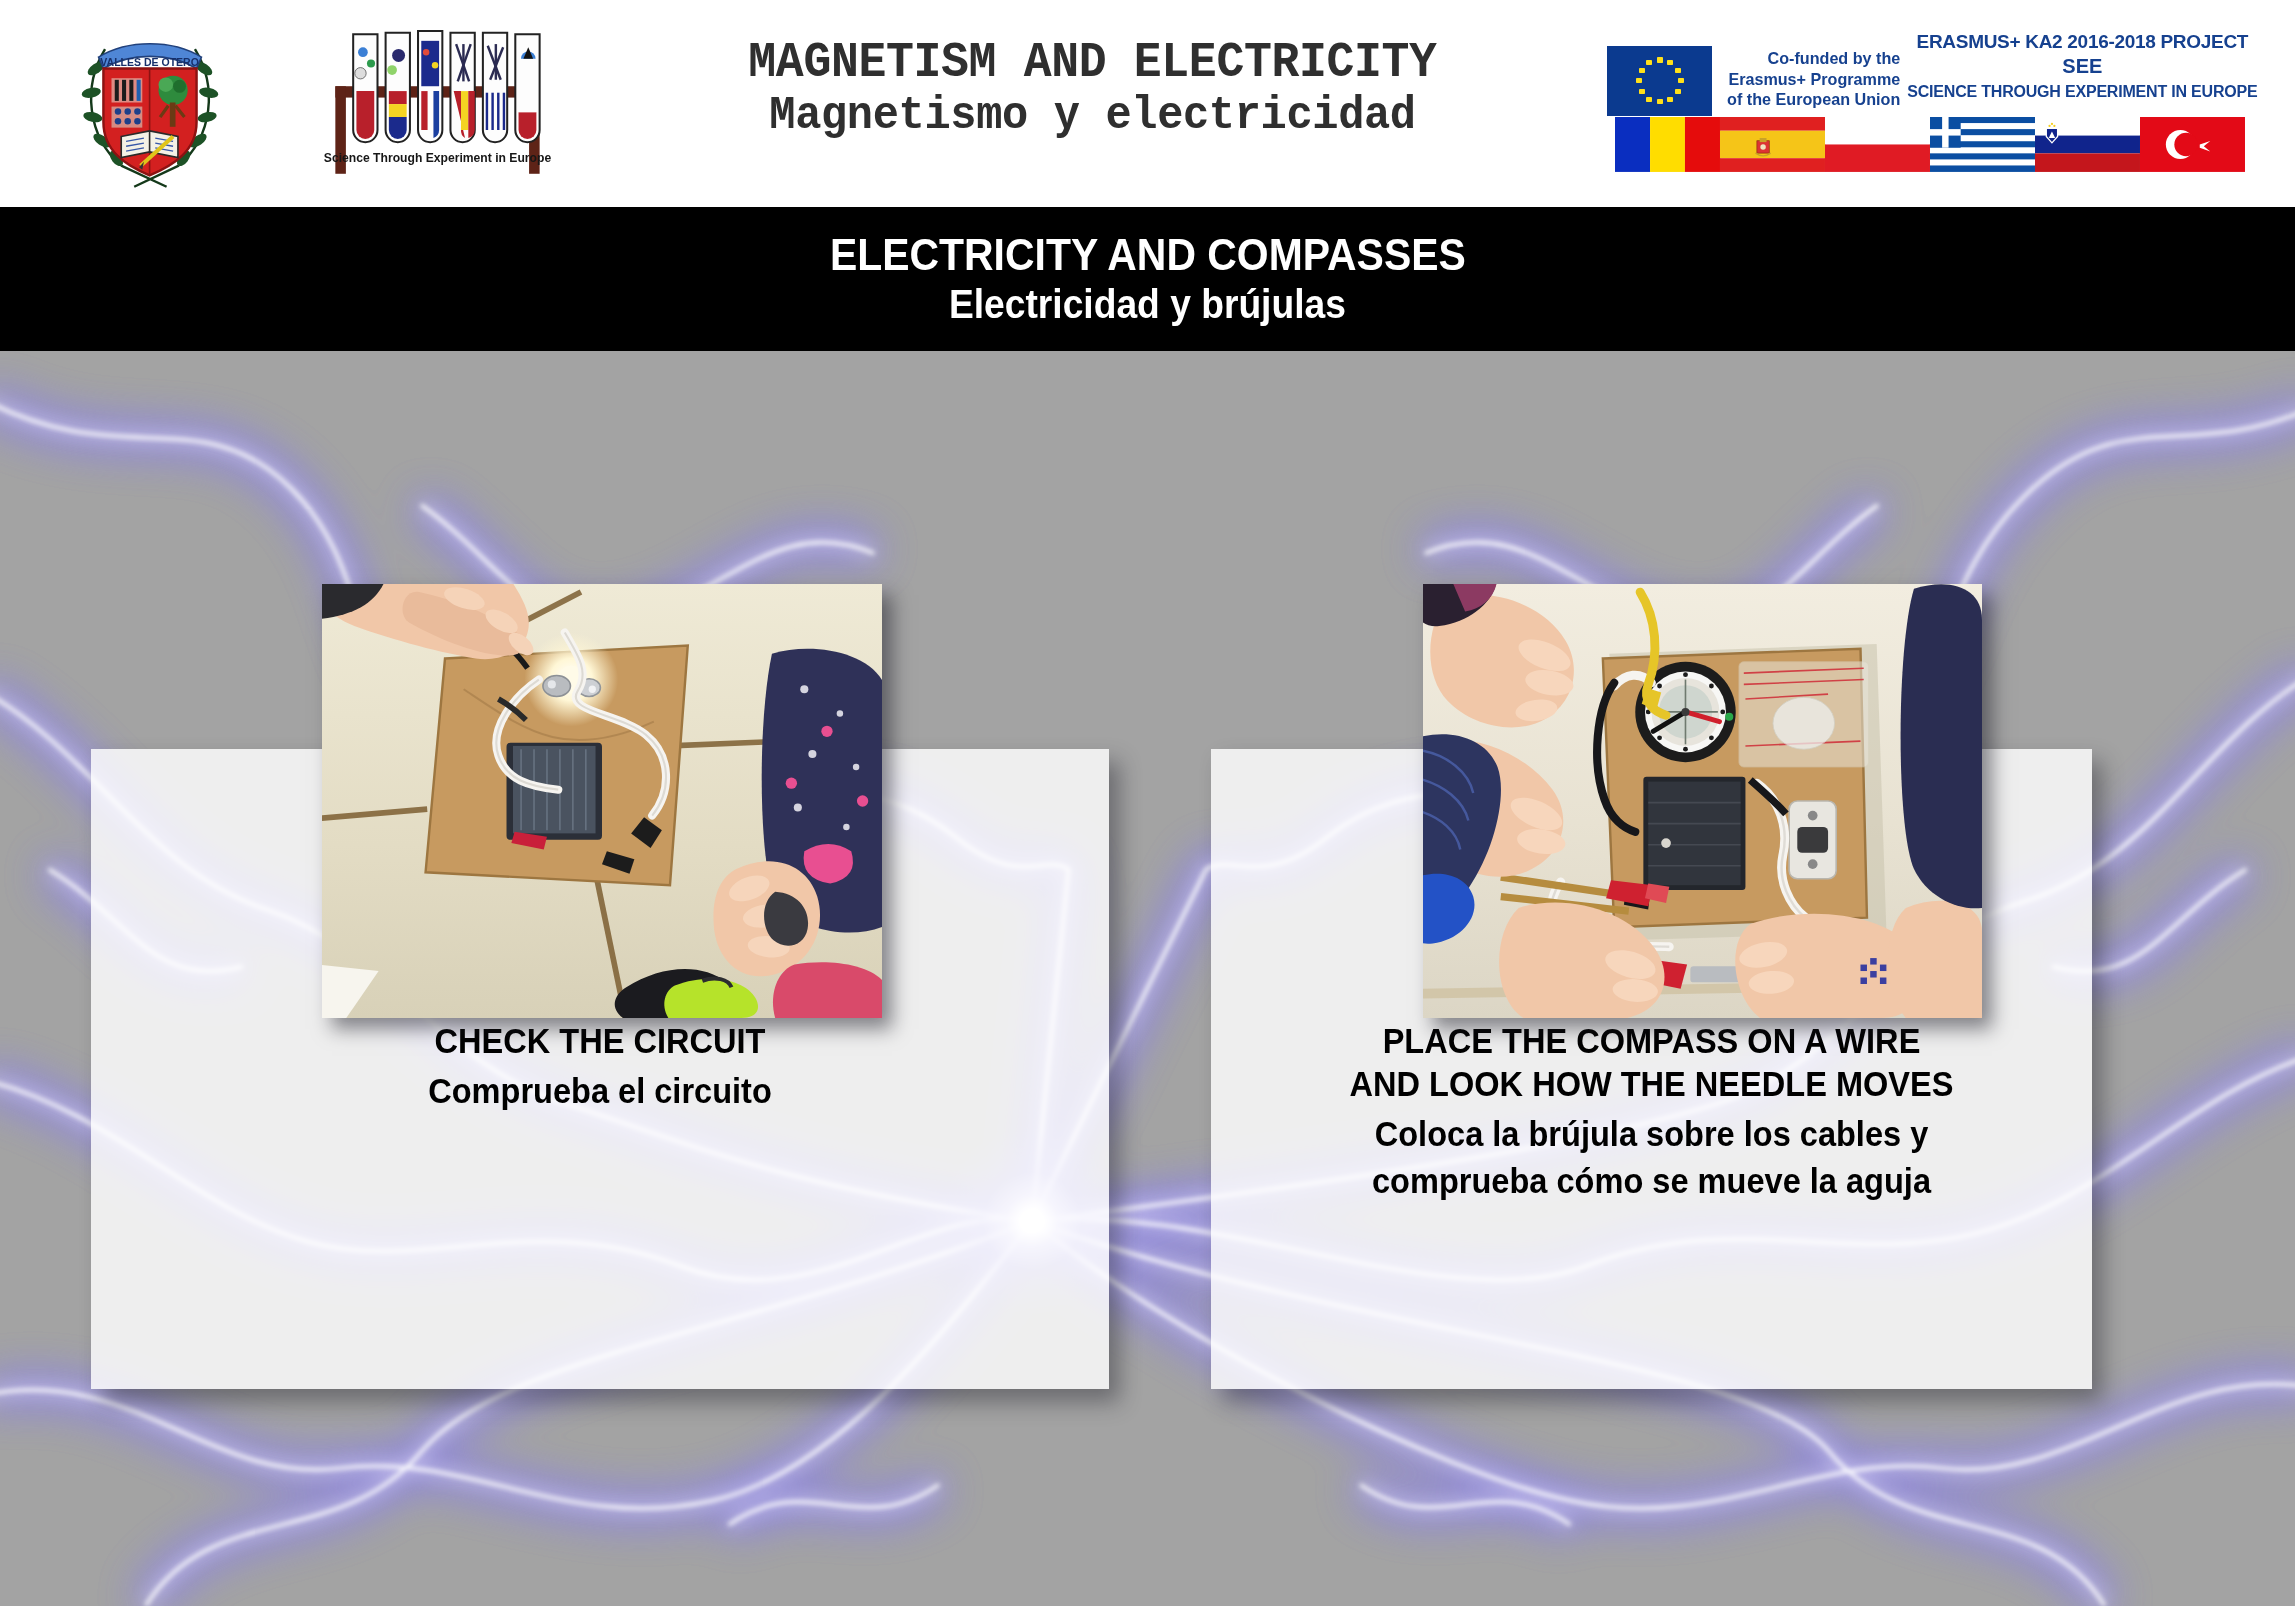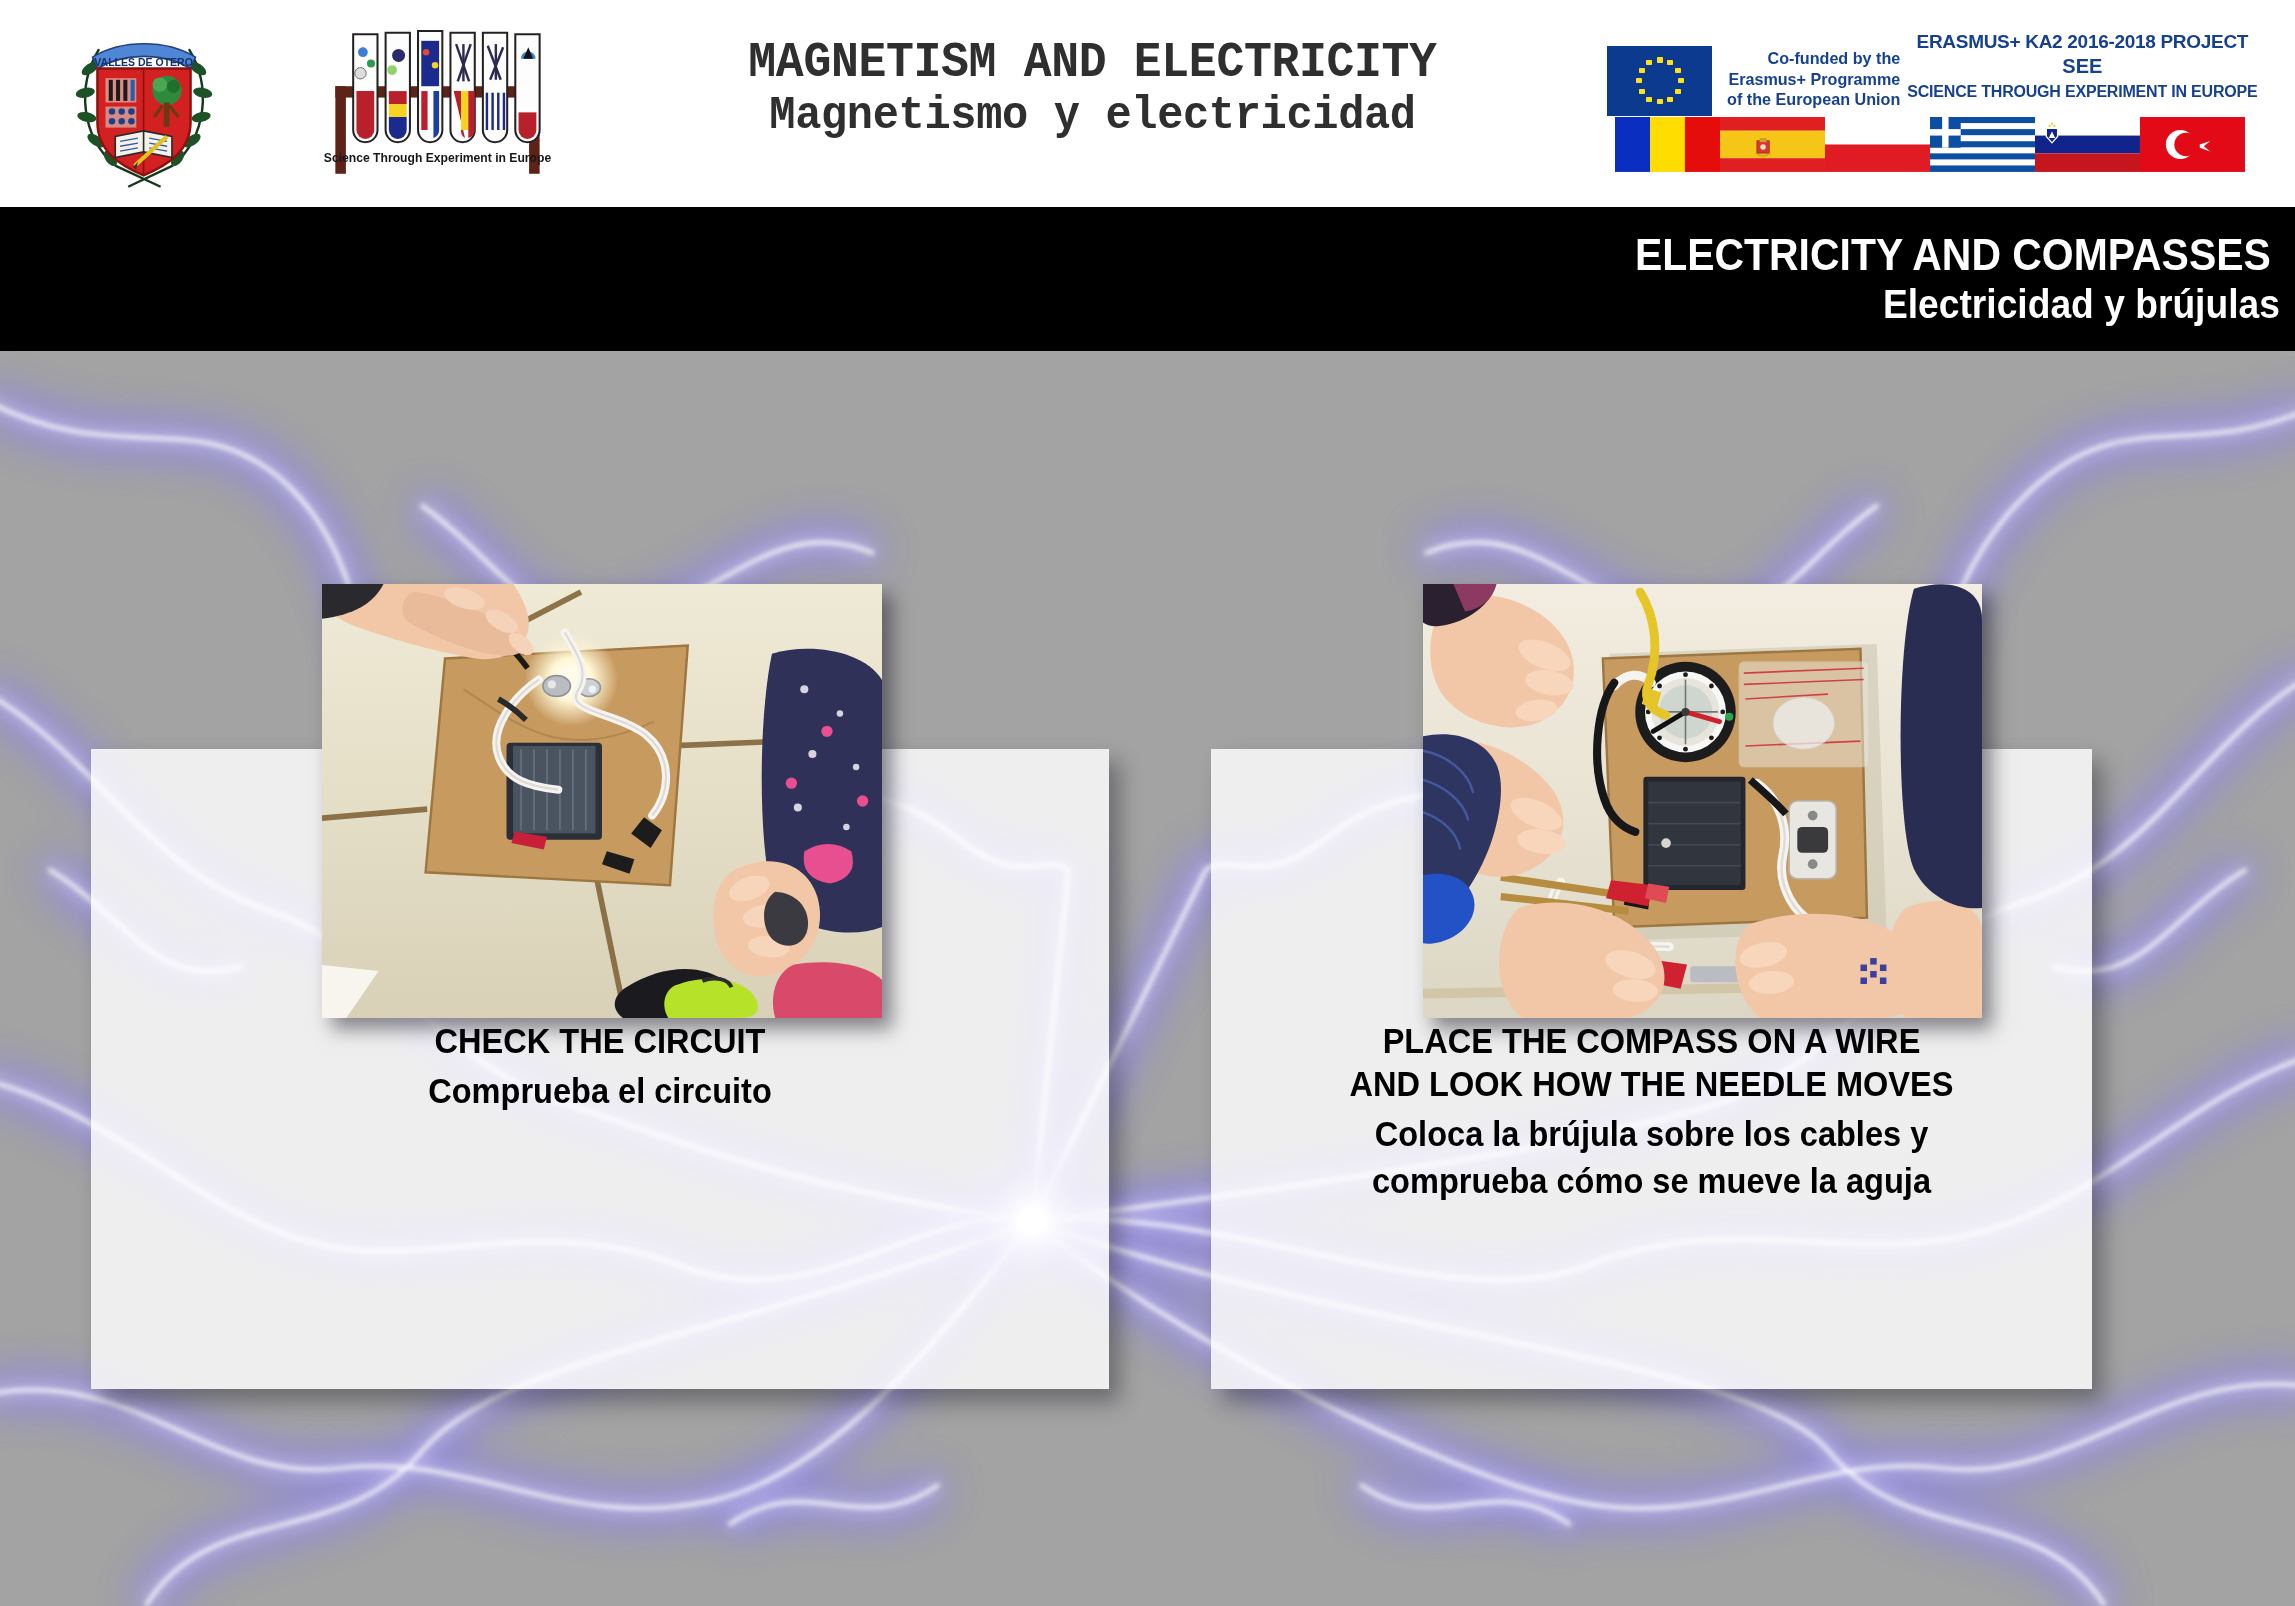--- a/index.html
+++ b/index.html
@@ -10,21 +10,21 @@
     overflow:hidden;
     position:relative;
   }
 
   
   .header{
     position:absolute;left:0;top:0;width:2295px;height:207px;
     background:#ffffff;
   }
   .crest{
-    position:absolute;left:65px;top:14.6px;width:158px;height:174px;
+    position:absolute;left:71px;top:14.6px;width:158px;height:174px;
   }
   .crest svg{display:block;}
   .see-logo{
     position:absolute;left:324px;top:23px;width:227px;height:158px;
   }
   .title-block{
     position:absolute;left:615px;top:37px;width:955px;text-align:center;font-family:Liberation Mono, monospace;
   }
   .title-en{
     font-size:50px;font-weight:bold;color:#2f2f2f;letter-spacing:-0.4px;
@@ -61,21 +61,21 @@
   .flags{
     position:absolute;left:1615px;top:117px;display:flex;gap:0;
   }
   .flag{width:105px;height:55px;position:relative;overflow:hidden;
         box-shadow:0 0 0 0.8px rgba(120,120,120,.35) inset;}
 
   
   .banner{
     position:absolute;left:0;top:207px;width:2295px;height:144px;
     background:#000000;display:flex;flex-direction:column;
-    align-items:flex-end;justify-content:center;
+    align-items:center;justify-content:center;
   }
   .banner-en{
     font-size:44px;font-weight:bold;color:#ffffff;line-height:1.0;
     transform:scaleX(0.93);transform-origin:center;white-space:nowrap;
   }
   .banner-es{
     font-size:40px;font-weight:bold;color:#ffffff;line-height:1.05;margin-top:6.5px;
     transform:scaleX(0.93);transform-origin:center;white-space:nowrap;
   }
 

